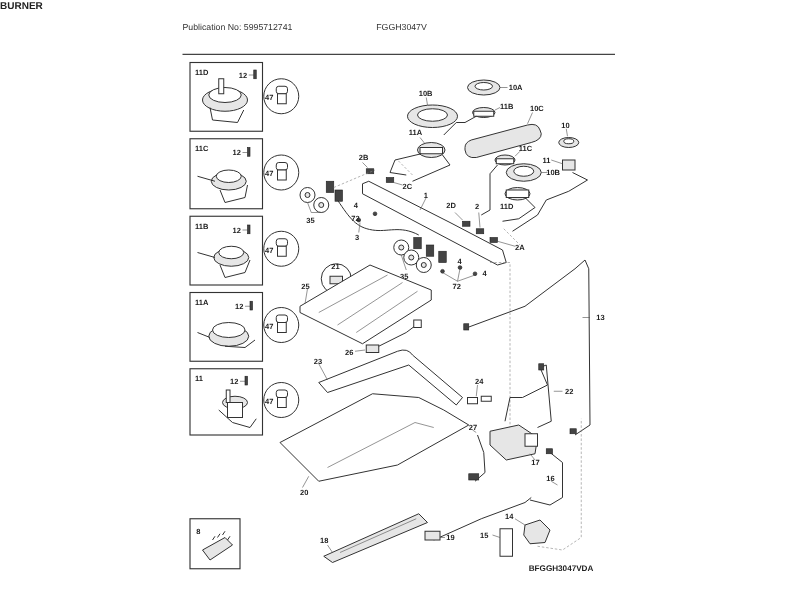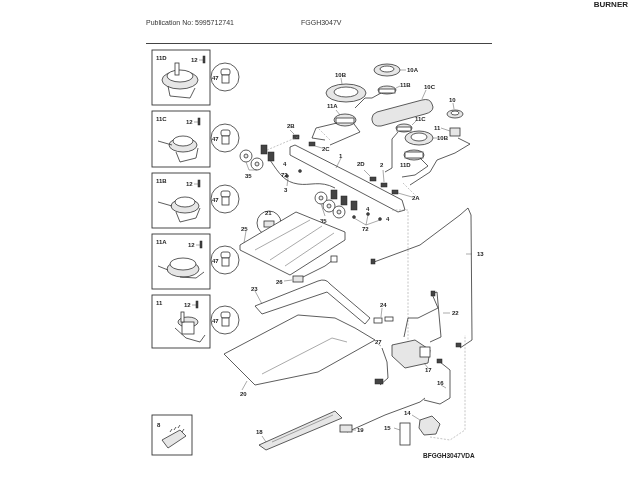--- a/index.html
+++ b/index.html
@@ -1,20 +1,20 @@
 <!DOCTYPE html>
 <html><head>
 <meta charset="utf-8">
 <style>
   html,body{margin:0;padding:0;background:#fff;}
   body{width:640px;height:480px;overflow:hidden;position:relative;font-family:"Liberation Sans",sans-serif;color:#222;}
   .hdr{position:absolute;font-size:7px;color:#333;}
   #pub{left:146px;top:19px;}
   #model{left:301px;top:19px;}
-  #title{left:0;width:628px;top:32px;text-align:right;font-size:8px;font-weight:bold;color:#222;}
+  #title{left:0;width:628px;top:32px;text-align:left;font-size:8px;font-weight:bold;color:#222;}
   #rule{position:absolute;left:146px;top:43px;width:346px;height:0;border-top:1px solid #444;}
   svg#dia{position:absolute;left:0;top:0;}
   svg text{font-family:"Liberation Sans",sans-serif;font-size:6px;font-weight:bold;fill:#222;}
   .ln{stroke:#333;stroke-width:0.8;fill:none;}
   .lt{stroke:#555;stroke-width:0.5;fill:none;}
   .dash{stroke:#888;stroke-width:0.5;stroke-dasharray:2 1.5;fill:none;}
   .pf{fill:#fff;stroke:#333;stroke-width:0.8;}
   .gf{fill:#e6e6e6;stroke:#333;stroke-width:0.8;}
   .df{fill:#444;stroke:#222;stroke-width:0.5;}
   .box{fill:#fff;stroke:#333;stroke-width:0.9;}

